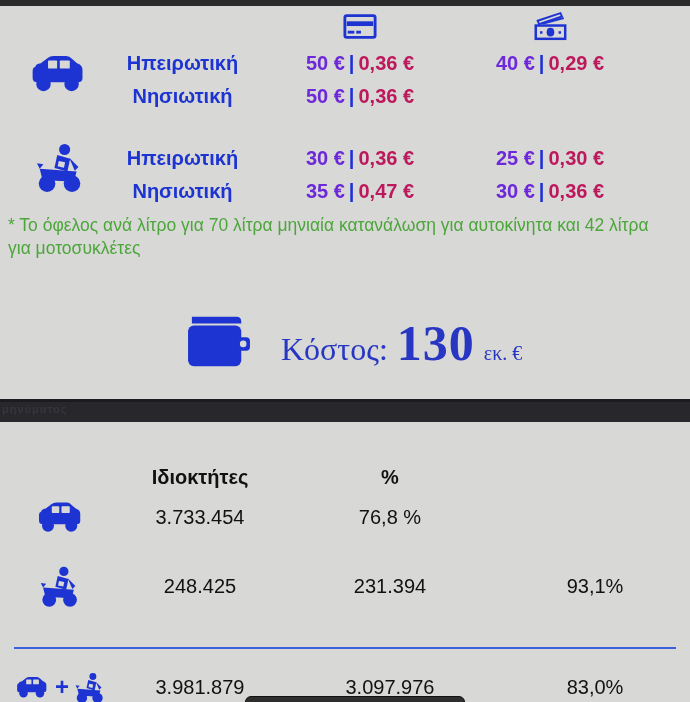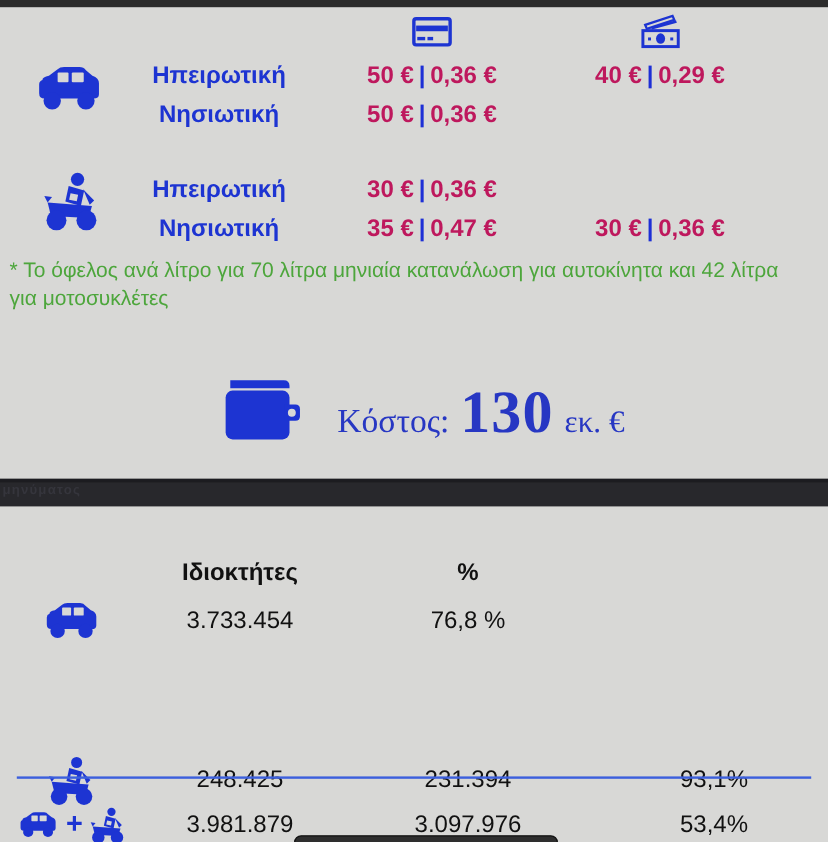--- a/index.html
+++ b/index.html
@@ -10,55 +10,55 @@
     -webkit-font-smoothing:antialiased;
   }
   .topstrip{position:absolute;left:0;top:0;width:690px;height:6px;background:#2b2b2b;}
   
   .r1{position:absolute;left:0;width:567px;display:grid;
       grid-template-columns:110px 145px 210px 170px;align-items:center;}
   .r1 .cell{text-align:center;}
   .hdr-icons{top:4px;height:44px;}
   .lbl{color:#1d34d2;font-weight:bold;font-size:20px;}
   .price{font-weight:bold;font-size:20px;white-space:nowrap;}
-  .price .amt{color:#be185d;margin-top:12px;}
+  .price .amt{color:#6d28d9;margin-top:12px;}
   .price .sep{color:#1d2fd6;padding:0 4px;}
   .price .ben{color:#be185d;}
   .row-car-1{top:48px;height:30px;}
   .row-car-2{top:81px;height:30px;}
   .row-moto-1{top:143px;height:30px;}
   .row-moto-2{top:176px;height:30px;}
   .veh-icon{position:absolute;}
   .car-big{left:29px;top:53px;}
   .moto-big{left:36px;top:141px;}
   
   .footnote{position:absolute;left:8px;top:214px;width:690px;
     color:#4da63c;font-size:17.5px;line-height:23px;}
   .footnote .fline{display:block;white-space:nowrap;}
   
   .wallet{position:absolute;left:186px;top:311px;}
   .costline{position:absolute;left:281px;top:314px;height:56px;
     display:flex;align-items:baseline;gap:9px;color:#2737c3;
     font-family:"Liberation Serif",serif;}
-  .cost-label{font-size:28px;}
+  .cost-label{font-size:32px;}
   .cost-value{font-size:50px;font-weight:bold;letter-spacing:1px;}
-  .cost-unit{font-size:26px;}
+  .cost-unit{font-size:20px;}
   
   .darkbar{position:absolute;left:0;top:399px;width:690px;height:23px;
     background:#28282c;border-top:3px solid #1c1c20;box-sizing:border-box;}
   .darkbar .clip-text{position:absolute;left:2px;top:1px;font-size:11px;
     font-weight:bold;color:#35353c;letter-spacing:1px;}
   
   .r2{position:absolute;left:0;width:690px;display:grid;
       grid-template-columns:120px 160px 220px 190px;align-items:center;}
   .r2 .cell{text-align:center;color:#111;font-size:20px;}
   .stats-head{top:462px;height:30px;}
   .stats-head .cell{font-weight:bold;font-size:20px;}
   .stats-row-1{top:500px;height:34px;}
-  .stats-row-2{top:628px;height:34px;}
+  .stats-row-2{top:564px;height:34px;}
   .stats-row-3{top:670px;height:34px;}
   .icon-cell{display:flex;justify-content:center;align-items:center;gap:6px;}
   .plus{color:#1d34d2;font-size:24px;font-weight:bold;}
   .bluedivider{position:absolute;left:14px;top:647px;width:662px;height:2px;background:#3c5fdd;}
   .tooltip-stub{position:absolute;left:245px;top:696px;width:220px;height:10px;
     background:#2e2e2e;border:1px solid #111;border-radius:6px 6px 0 0;box-sizing:border-box;}
   svg{display:block;}
 </style>
 </head>
 <body>
@@ -130,20 +130,23 @@
       <circle cx="39" cy="46" r="9"></circle>
       <rect x="24" y="22" width="7" height="6" fill="#d8d8d6" transform="rotate(12 27 25)"></rect>
     </svg>
   </div>
 
   <div class="r1 row-moto-1">
     <div class="cell"></div>
     <div class="cell lbl">Ηπειρωτική</div>
     <div class="cell price">
       <span class="amt">30 €</span><span class="sep">|</span><span class="ben">0,36 €</span>
+    </div>
+    <div class="cell price">
+      <span class="amt">25 €</span><span class="sep">|</span><span class="ben">0,30 €</span>
     </div>
   </div>
 
   <div class="r1 row-moto-2">
     <div class="cell"></div>
     <div class="cell lbl">Νησιωτική</div>
     <div class="cell price">
       <span class="amt">35 €</span><span class="sep">|</span><span class="ben">0,47 €</span>
     </div>
     <div class="cell price">
@@ -234,18 +237,18 @@
           <path d="M4 30 L44 33 L41 44 L7 42 Z"></path>
           <path d="M4 30 L1 24 L8 25 Z"></path>
           <circle cx="12" cy="46" r="9"></circle>
             <circle cx="39" cy="46" r="9"></circle>
           <rect x="24" y="22" width="7" height="6" fill="#d8d8d6" transform="rotate(12 27 25)"></rect>
         </svg>
       </span>
     </div>
     <div class="cell">3.981.879</div>
     <div class="cell">3.097.976</div>
-    <div class="cell">53,4%</div>
+    <div class="cell">83,0%</div>
   </div>
 
   <div class="tooltip-stub"></div>
 
 </div>
 
 </body></html>

